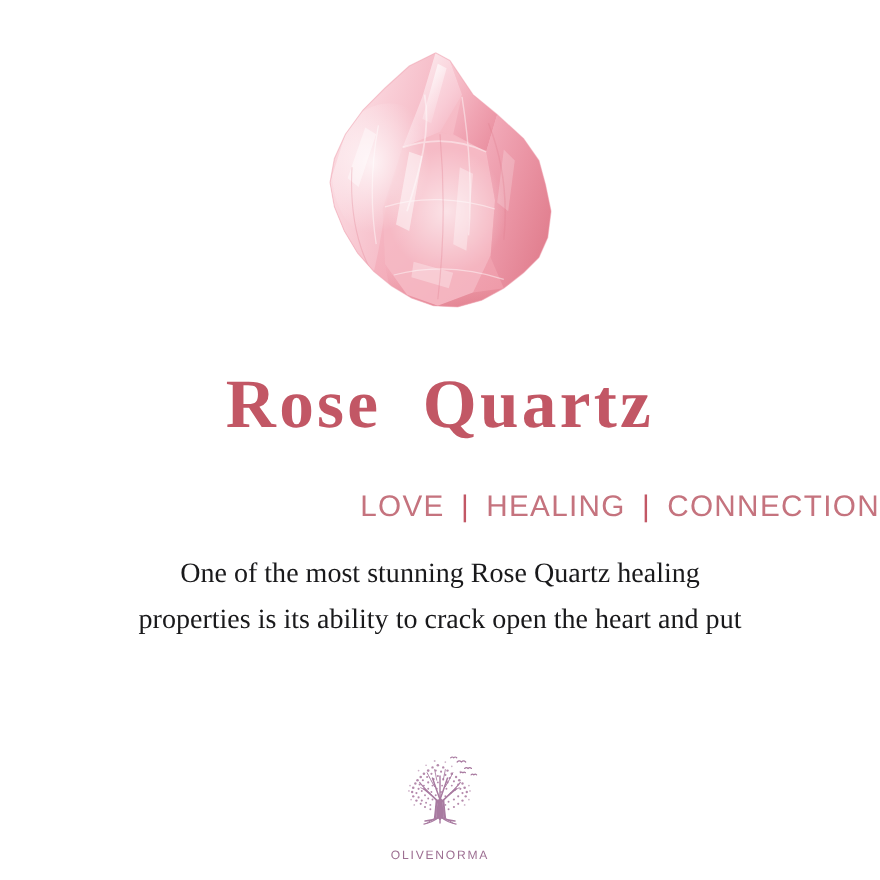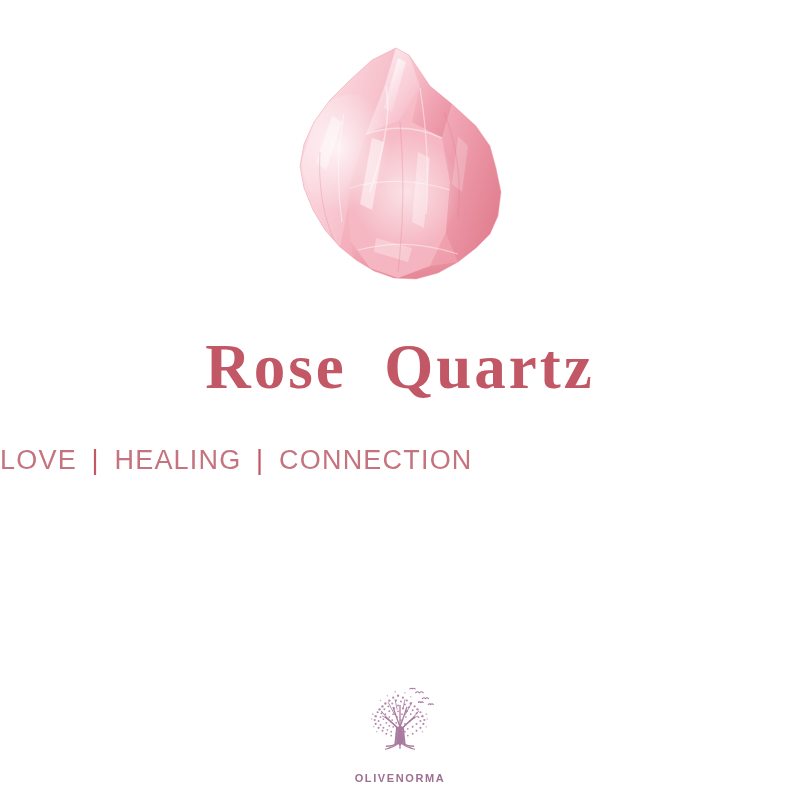--- a/index.html
+++ b/index.html
@@ -54,21 +54,21 @@
     color: #c25765;
     white-space: pre;
   }
 
   
   .subtitle {
     position: absolute;
     left: 0;
     top: 446px;
     width: 800px;
-    text-align: left;
+    text-align: right;
     font-family: "Liberation Sans", sans-serif;
     font-weight: 300;
     font-size: 27px;
     line-height: 1.1;
     letter-spacing: 1.2px;
     color: #c5737e;
     white-space: nowrap;
   }
   .subtitle .sep {
     color: #c25765;
@@ -106,21 +106,21 @@
   }
   .logo-mark {
     width: 78px;
     height: 76px;
     display: block;
   }
   .logo-word {
     margin-top: 14px;
     font-family: "Liberation Sans", sans-serif;
     font-size: 11px;
-    font-weight: 700;
+    font-weight: 400;
     letter-spacing: 1.6px;
     color: #9d6f92;
     white-space: nowrap;
   }
 </style>
 </head>
 <body>
 
 <div id="page" style="background: rgb(255, 255, 255);">
 
@@ -236,20 +236,22 @@
 
   <div class="subtitle">
     <span>LOVE</span>
     <span class="sep">|</span>
     <span>HEALING</span>
     <span class="sep">|</span>
     <span>CONNECTION</span>
   </div>
 
   <div class="body-copy">
+    <span class="bline">One of the most stunning Rose Quartz healing</span>
+    <span class="bline">properties is its ability to crack open the heart and put</span>
   </div>
 
   <div class="logo">
     <svg class="logo-mark" viewBox="0 0 78 76" aria-hidden="true">
       <g fill="#b184a8">
 
         <g opacity="0.95">
           <circle cx="37" cy="12" r="1.2"></circle>
             <circle cx="32" cy="14" r="1.1"></circle>
           <circle cx="42" cy="14" r="1.1"></circle>

